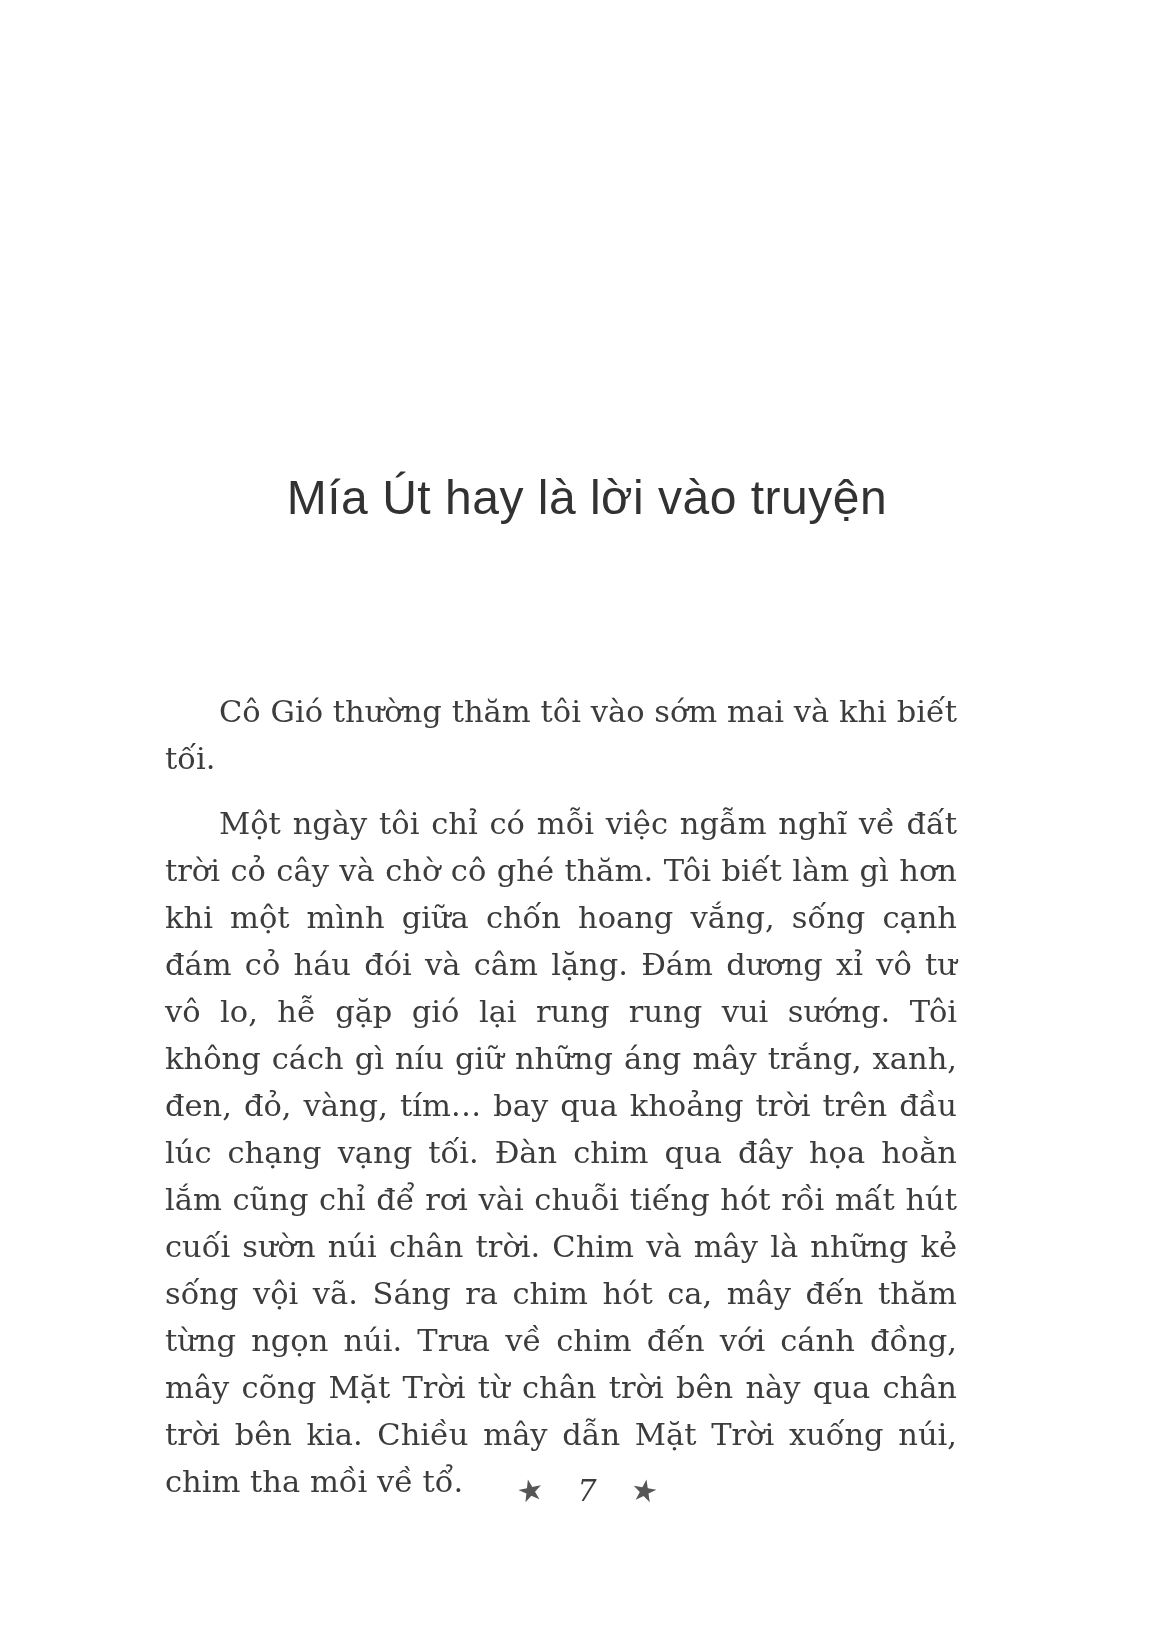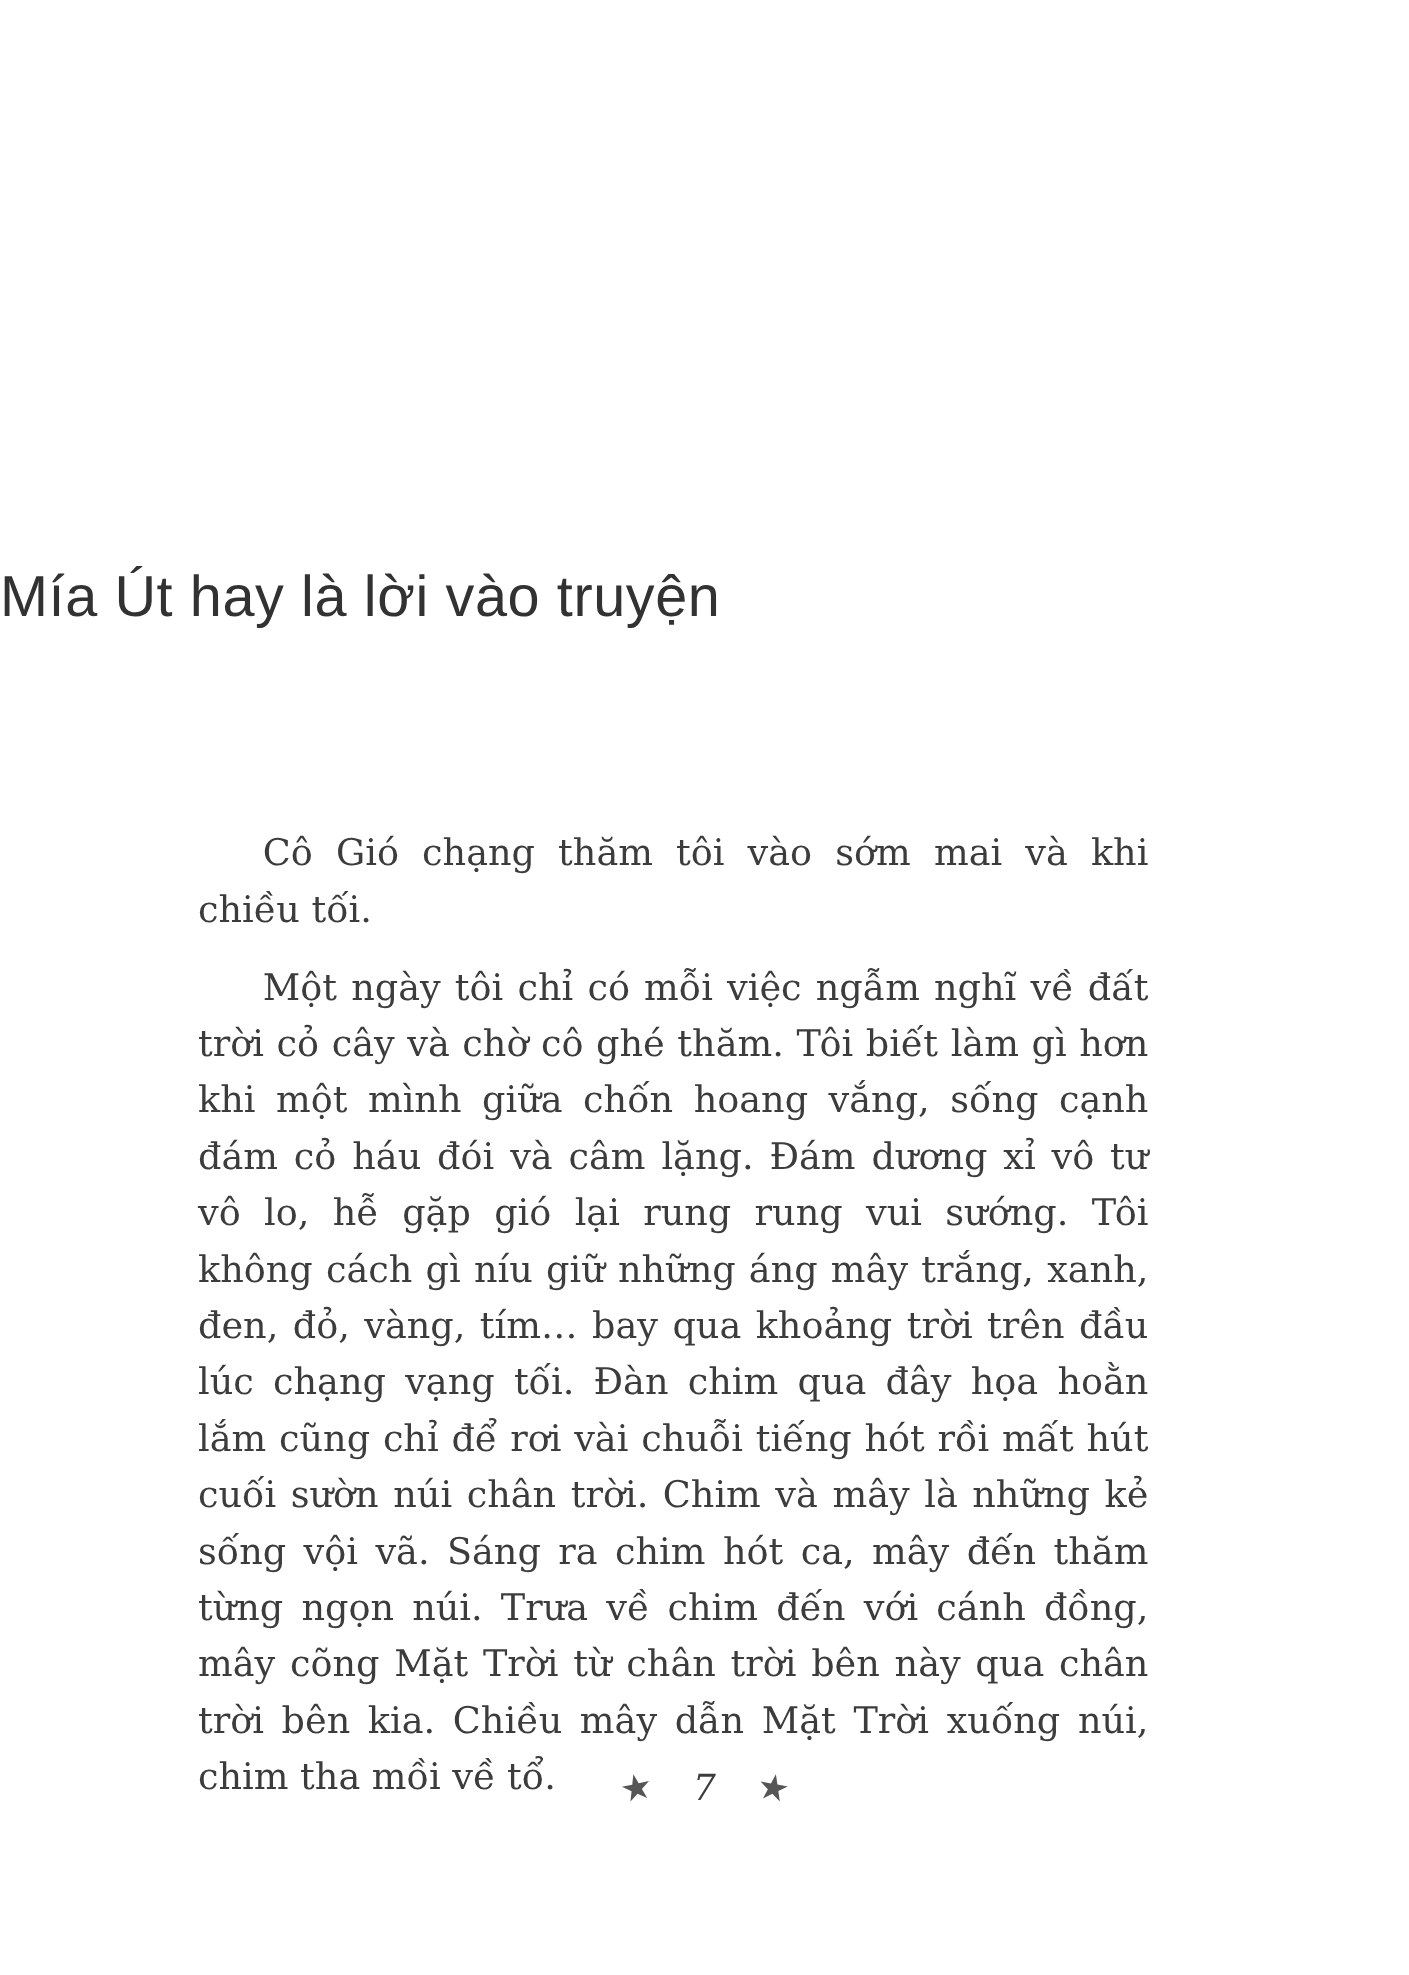--- a/index.html
+++ b/index.html
@@ -14,21 +14,21 @@
     background: #ffffff;
     overflow: hidden;
     color: #3c3c3c;
     font-family: "DejaVu Serif", serif;
   }
   .chapter-title {
     position: absolute;
     top: 438px;
     left: 0;
     right: 0;
-    text-align: left;
+    text-align: center;
     font-family: "Liberation Sans", sans-serif;
     font-weight: 500;
     font-size: 48px;
     letter-spacing: 0.5px;
     color: #323232;
   }
   .body-text {
     position: absolute;
     top: 688px;
     left: 165px;
@@ -69,21 +69,21 @@
   }
 </style>
 </head>
 <body>
 
 <div class="page">
 
   <h1 class="chapter-title">Mía Út hay là lời vào truyện</h1>
 
   <div class="body-text">
-    <p>Cô Gió chạng thăm tôi vào sớm mai và khi chiều tối.</p>
+    <p>Cô Gió thường thăm tôi vào sớm mai và khi biết tối.</p>
     <p>Một ngày tôi chỉ có mỗi việc ngẫm nghĩ về đất trời cỏ cây và chờ cô ghé thăm. Tôi biết làm gì hơn khi một mình giữa chốn hoang vắng, sống cạnh đám cỏ háu đói và câm lặng. Đám dương xỉ vô tư vô lo, hễ gặp gió lại rung rung vui sướng. Tôi không cách gì níu giữ những áng mây trắng, xanh, đen, đỏ, vàng, tím… bay qua khoảng trời trên đầu lúc chạng vạng tối. Đàn chim qua đây họa hoằn lắm cũng chỉ để rơi vài chuỗi tiếng hót rồi mất hút cuối sườn núi chân trời. Chim và mây là những kẻ sống vội vã. Sáng ra chim hót ca, mây đến thăm từng ngọn núi. Trưa về chim đến với cánh đồng, mây cõng Mặt Trời từ chân trời bên này qua chân trời bên kia. Chiều mây dẫn Mặt Trời xuống núi, chim tha mồi về tổ.</p>
   </div>
 
   <div class="page-footer">
     <span class="star left">★</span>
     <span class="page-number">7</span>
     <span class="star right">★</span>
   </div>
 
 </div>

